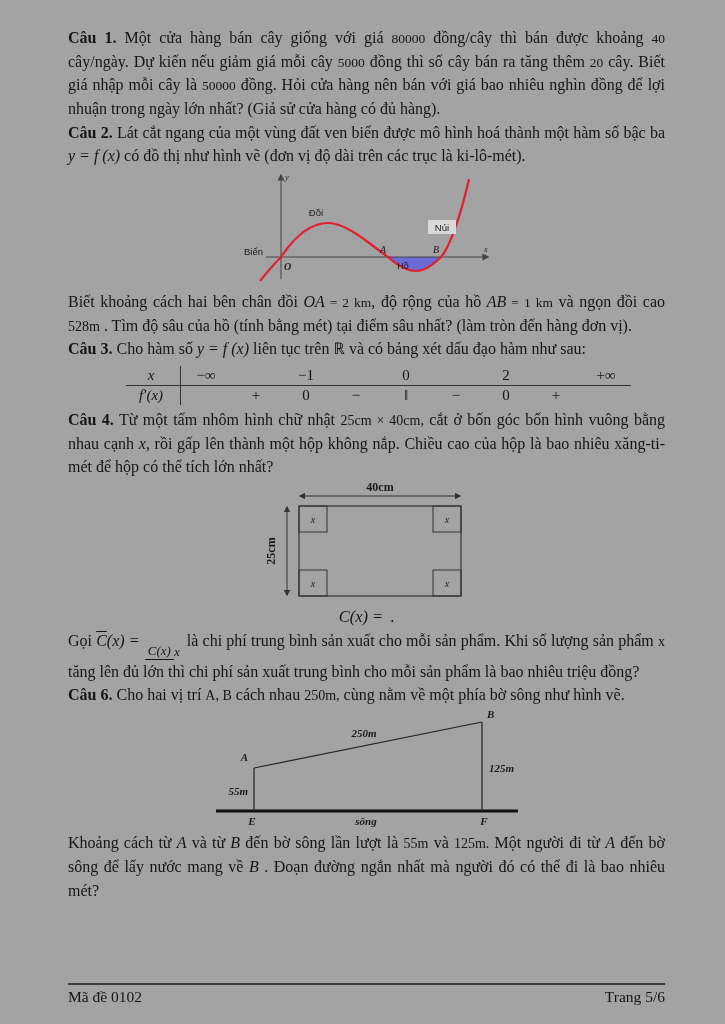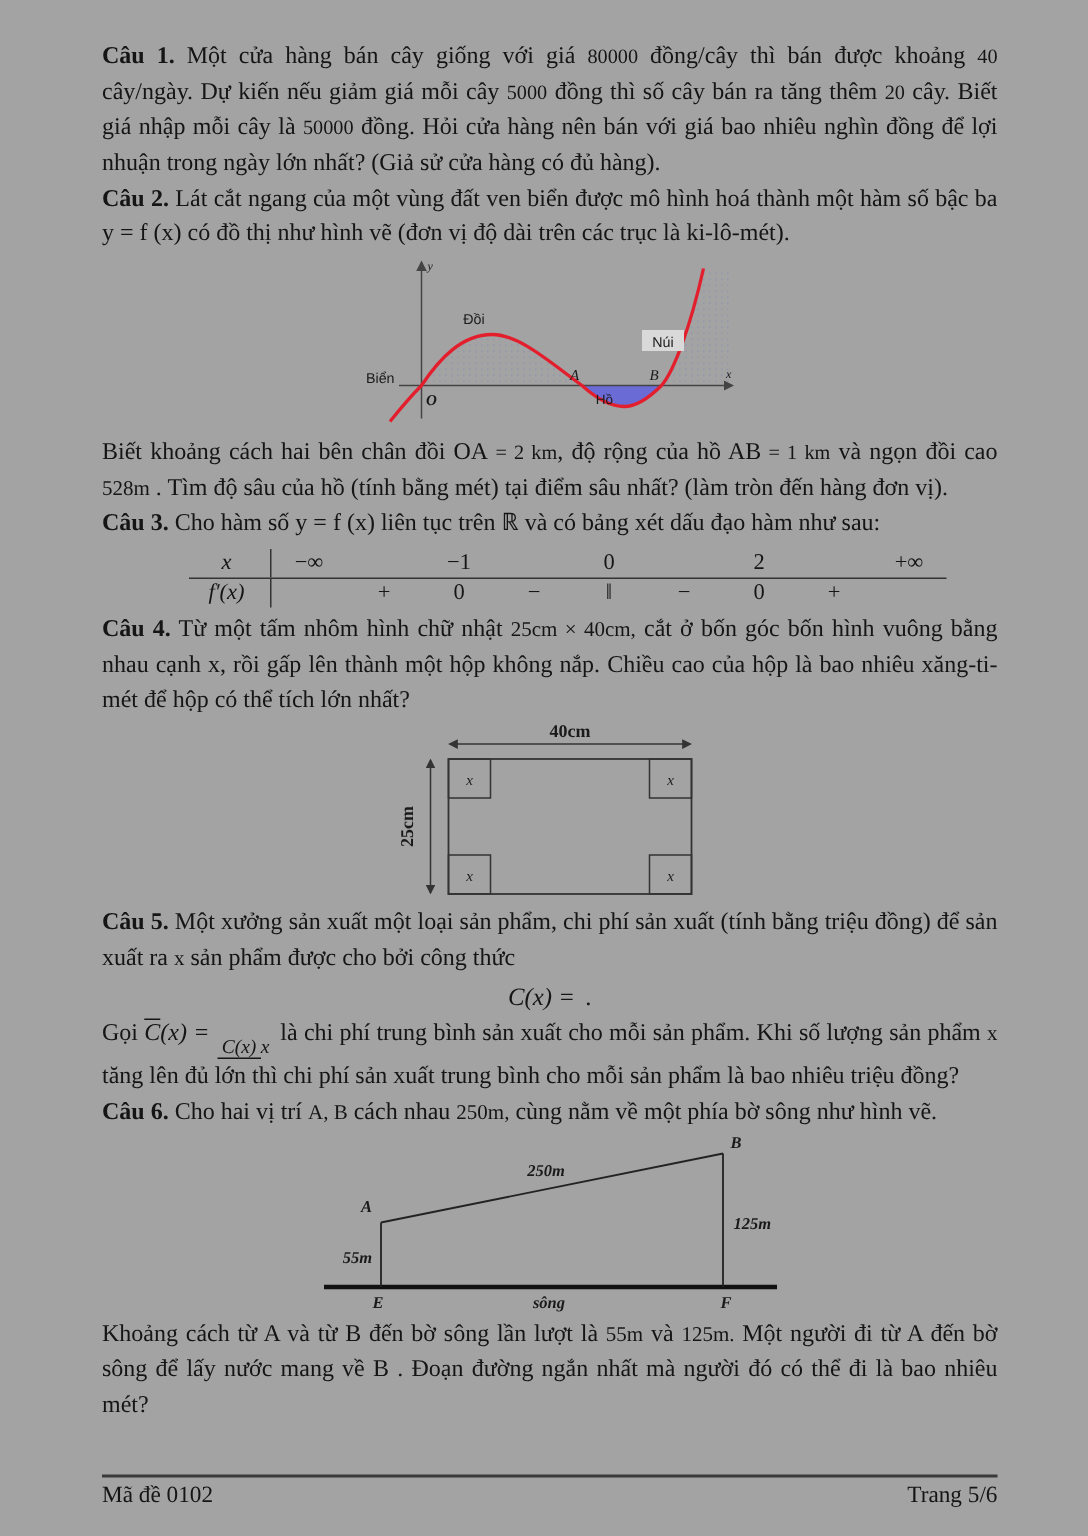--- a/index.html
+++ b/index.html
@@ -4,21 +4,21 @@
 <style>
   html,body{margin:0;padding:0;background:#ffffff;}
   .page{
     width:725px;height:1024px;box-sizing:border-box;
     padding:26px 60px 18px 68px;
     font-family:"Liberation Serif",serif;font-size:16px;color:#151515;
     display:flex;flex-direction:column;overflow:hidden;background:#a3a3a3;
   }
   .para{margin:0;text-align:justify;line-height:1.48;}
   .b{font-weight:bold;}
-  .m{}
+  .m{font-style:italic;}
   .mn{font-size:13.5px;}
   .ms{font-size:14px;}
   .figwrap{display:flex;justify-content:center;margin:1px 0;}
   
   .sign-table{width:505px;margin:5px 0 3px 58px;font-size:15px;}
   .st-row{display:flex;align-items:stretch;}
   .st-row1{border-bottom:1.4px solid #333;}
   .st-head{width:54px;text-align:center;font-style:italic;padding:1px 4px 1px 0;box-sizing:border-box;}
   .st-cells{flex:1;display:flex;border-left:1.4px solid #333;}
   .st-cell{flex:1;text-align:center;padding:1px 0;}
@@ -133,21 +133,20 @@
       <text class="it" x="188" y="43" font-size="10" text-anchor="middle">x</text>
       <text class="it" x="54" y="107" font-size="10" text-anchor="middle">x</text>
       <text class="it" x="188" y="107" font-size="10" text-anchor="middle">x</text>
       <line x1="41" y1="16" x2="201" y2="16" stroke="#333" stroke-width="1" marker-start="url(#arr2)" marker-end="url(#arr2)"></line>
       <text class="bd" x="121" y="11" font-size="12" text-anchor="middle">40cm</text>
       <line x1="28" y1="27" x2="28" y2="115" stroke="#333" stroke-width="1" marker-start="url(#arr2)" marker-end="url(#arr2)"></line>
       <text class="bd" x="16" y="71" font-size="12" text-anchor="middle" transform="rotate(-90 16 71)">25cm</text>
     </svg>
   </div>
 
-  <p class="para"><span class="b">Câu 5.</span><span> Một xưởng sản xuất một loại sản phẩm, chi phí sản xuất (tính bằng triệu đồng) để sản xuất ra </span><span class="ms">x</span><span> sản phẩm được cho bởi công thức</span></p>
 
   <div class="formula">
     <span class="lhs">C(x) =</span>
     <span>.</span>
   </div>
 
   <p class="para">
     <span><span>Gọi </span></span><span class="math-inline"><i><span class="ovl">C</span><span>(x) = </span></i><span class="ifrac">
           <span class="num">C(x)</span>
           <span class="den">x</span>

